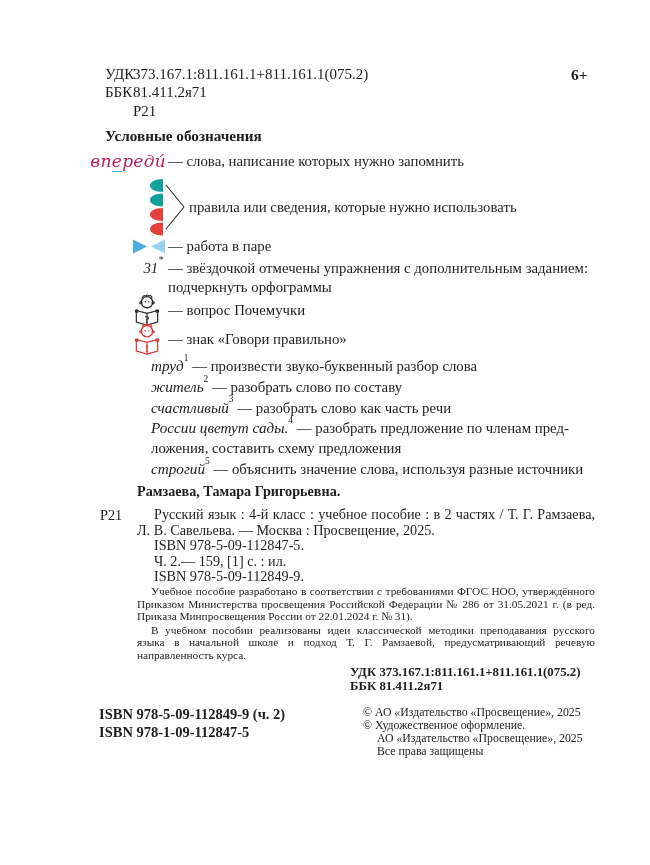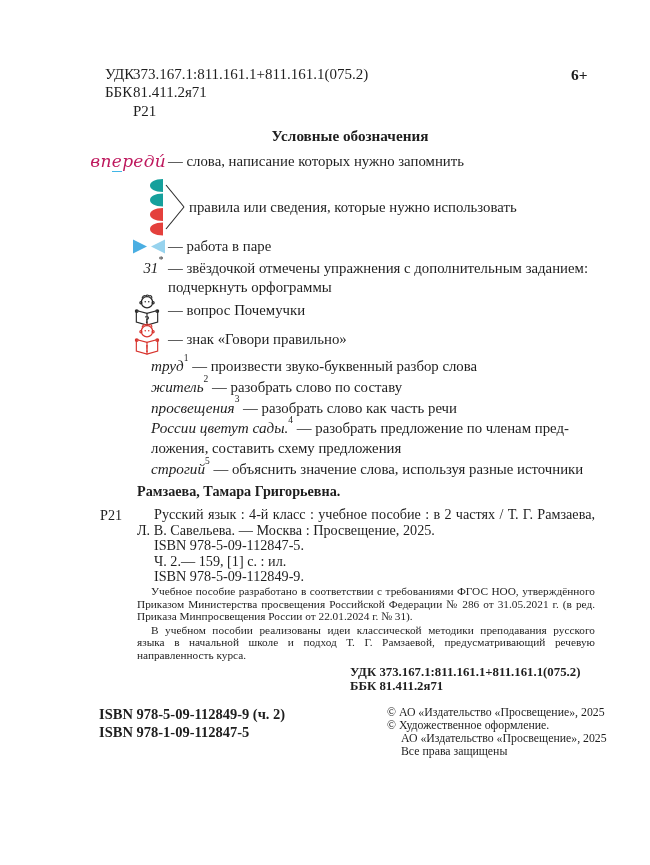--- a/index.html
+++ b/index.html
@@ -10,21 +10,21 @@
   }
   .abs{position:absolute;}
 
   
   .top-codes{left:105px;top:65px;font-size:15px;line-height:18.4px;}
   .top-codes .lbl{display:inline-block;width:28px;}
   .top-codes .code-line{margin-left:28px;}
   .age{left:571px;top:66px;font-size:15.5px;font-weight:bold;}
 
   
-  .legend-title{left:105px;top:127px;width:490px;text-align:center;font-weight:bold;font-size:15.2px;}
+  .legend-title{left:105px;top:127px;width:490px;text-align:left;font-weight:bold;font-size:15.2px;}
   .legend{left:105px;top:150px;width:490px;font-size:14.8px;}
   .lrow{display:flex;align-items:center;}
   .sym{width:63px;flex:none;display:flex;justify-content:flex-end;align-items:center;padding-right:2px;box-sizing:border-box;}
   .desc{flex:1;line-height:19px;}
   .row1{height:22px;margin-bottom:6px;}
   .hand{font-style:italic;color:#be185d;font-size:17px;font-family:"DejaVu Serif", serif;letter-spacing:.3px;white-space:nowrap;}
   .hand .u{border-bottom:1.6px solid #41b6e6;padding-bottom:0px;}
   .row2{height:58px;}
   .row2 svg{flex:none;}
   .row2 .desc{margin-left:2px;}
@@ -43,21 +43,21 @@
   .biblio .author{margin-left:37px;font-weight:bold;}
   .entry-wrap{position:relative;}
   .entry-wrap .rcode{position:absolute;left:0;top:1px;}
   .entry-wrap p{margin:8px 0 0 37px;text-indent:17px;text-align:justify;}
   .biblio .bline{margin-left:37px;text-indent:17px;}
   .annot{margin:1px 0 0 37px;font-size:11.3px;line-height:12.5px;text-align:justify;text-indent:14px;}
   .udkb{margin-left:250px;margin-top:5px;font-weight:bold;font-size:12.8px;line-height:13.4px;}
 
   
   .footer-isbn{left:99px;top:706px;font-weight:bold;font-size:14.5px;line-height:17.5px;}
-  .footer-copy{left:363px;top:706px;font-size:11.8px;line-height:13px;margin-left:24px;}
+  .footer-copy{left:363px;top:706px;font-size:11.8px;line-height:13px;}
   .footer-copy .ind{padding-left:14px;}
   .csym{display:inline-block;margin-right:3px;}
 
   svg text{font-family:"Liberation Serif", serif;}
 </style>
 </head>
 <body>
 
 <div class="abs top-codes">
   <div><span class="lbl">УДК</span><span>373.167.1:811.161.1+811.161.1(075.2)</span></div>
@@ -144,21 +144,21 @@
         <circle cx="15.8" cy="8" r="0.8" fill="currentColor"></circle>
         <text x="14" y="29.5" text-anchor="middle" font-size="10.5" font-weight="bold" fill="currentColor">!</text>
       </svg>
     </div>
     <div class="desc">— знак «Говори правильно»</div>
   </div>
 
   <div class="terms">
     <div class="term-row"><span class="term">труд</span><sup>1</sup> <span>— произвести звуко-буквенный разбор слова</span></div>
     <div class="term-row"><span class="term">житель</span><sup>2</sup> <span>— разобрать слово по составу</span></div>
-    <div class="term-row"><span class="term">просвещения</span><sup>3</sup> <span>— разобрать слово как часть речи</span></div>
+    <div class="term-row"><span class="term">счастливый</span><sup>3</sup> <span>— разобрать слово как часть речи</span></div>
     <div class="term-row"><span class="term">России цветут сады.</span><sup>4</sup> <span>— разобрать предложение по членам пред­ложения, составить схему предложения</span></div>
     <div class="term-row"><span class="term">строгий</span><sup>5</sup> <span>— объяснить значение слова, используя разные источники</span></div>
   </div>
 </div>
 
 <div class="abs biblio">
   <div class="author">Рамзаева, Тамара Григорьевна.</div>
   <div class="entry-wrap">
     <span class="rcode">Р21</span>
     <p>Русский язык : 4-й класс : учебное пособие : в 2 частях / Т. Г. Рамзаева, Л. В. Савельева. — Москва : Просвещение, 2025.</p>

